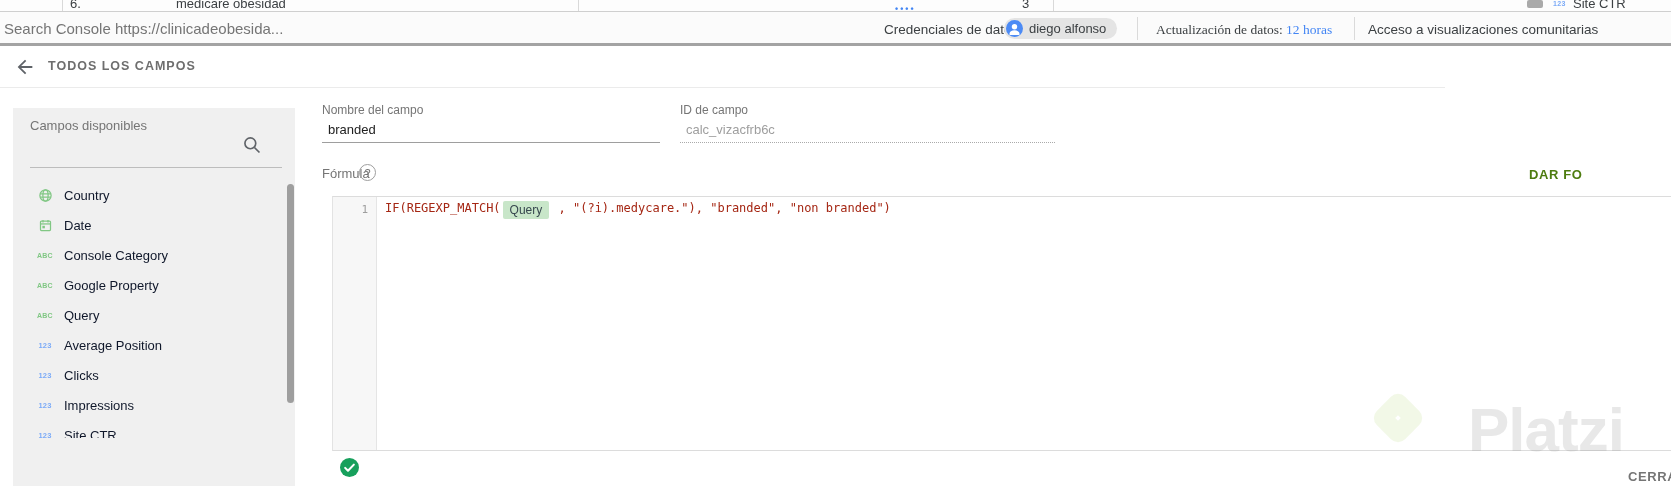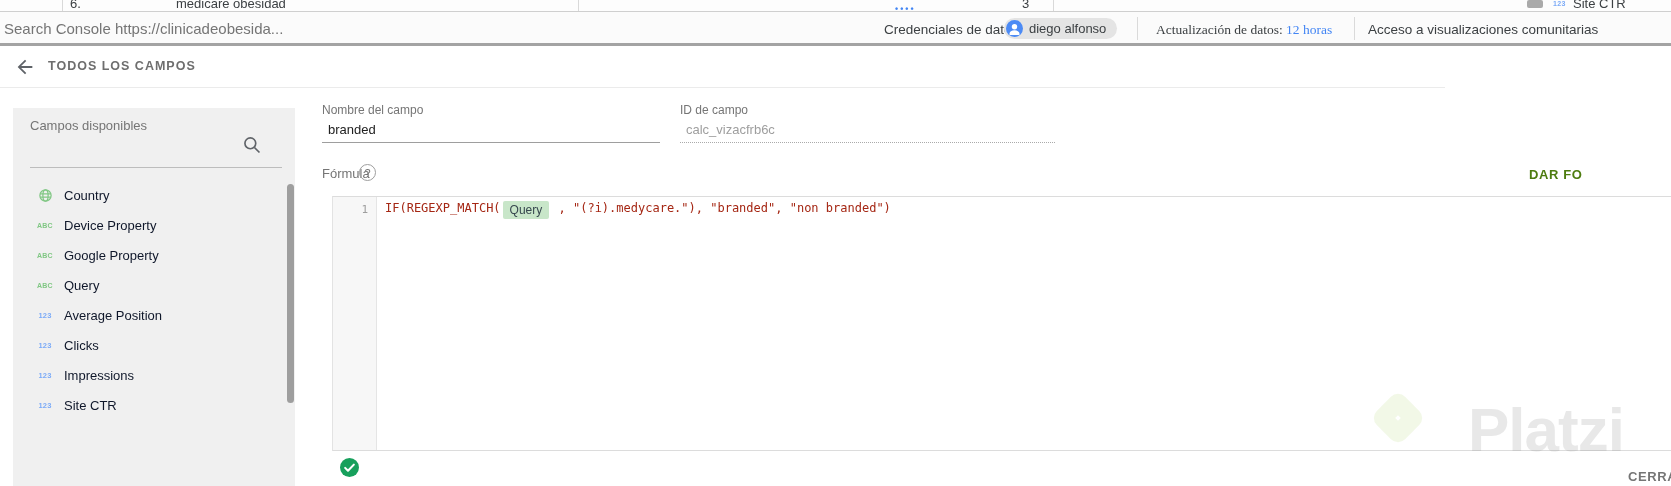--- a/index.html
+++ b/index.html
@@ -188,24 +188,35 @@
     <span class="field-icon geo">
           <svg width="15" height="15" viewBox="0 0 24 24">
             <circle cx="12" cy="12" r="9" fill="none" stroke="#81c784" stroke-width="2"></circle>
             <path d="M3.5 9.5h17M3.5 14.5h17" stroke="#81c784" stroke-width="2" fill="none"></path>
             <ellipse cx="12" cy="12" rx="4.2" ry="9" fill="none" stroke="#81c784" stroke-width="2"></ellipse>
           </svg>
         </span>
     <span class="field-label">Country</span>
   </div>
 
+  <div class="field-item">
+    <span class="field-icon date">
+          <svg width="15" height="15" viewBox="0 0 24 24">
+            <rect x="4" y="5" width="16" height="15" rx="1.5" fill="none" stroke="#81c784" stroke-width="2"></rect>
+            <path d="M4 9.5h16" stroke="#81c784" stroke-width="2"></path>
+            <path d="M8 3v4M16 3v4" stroke="#81c784" stroke-width="2"></path>
+            <rect x="7" y="12.5" width="4" height="4" fill="#81c784"></rect>
+          </svg>
+        </span>
+    <span class="field-label">Date</span>
+  </div>
 
   <div class="field-item">
     <span class="field-icon text">ABC</span>
-    <span class="field-label">Device Property</span>
+    <span class="field-label">Console Category</span>
   </div>
 
   <div class="field-item">
     <span class="field-icon text">ABC</span>
     <span class="field-label">Google Property</span>
   </div>
 
   <div class="field-item">
     <span class="field-icon text">ABC</span>
     <span class="field-label">Query</span>

